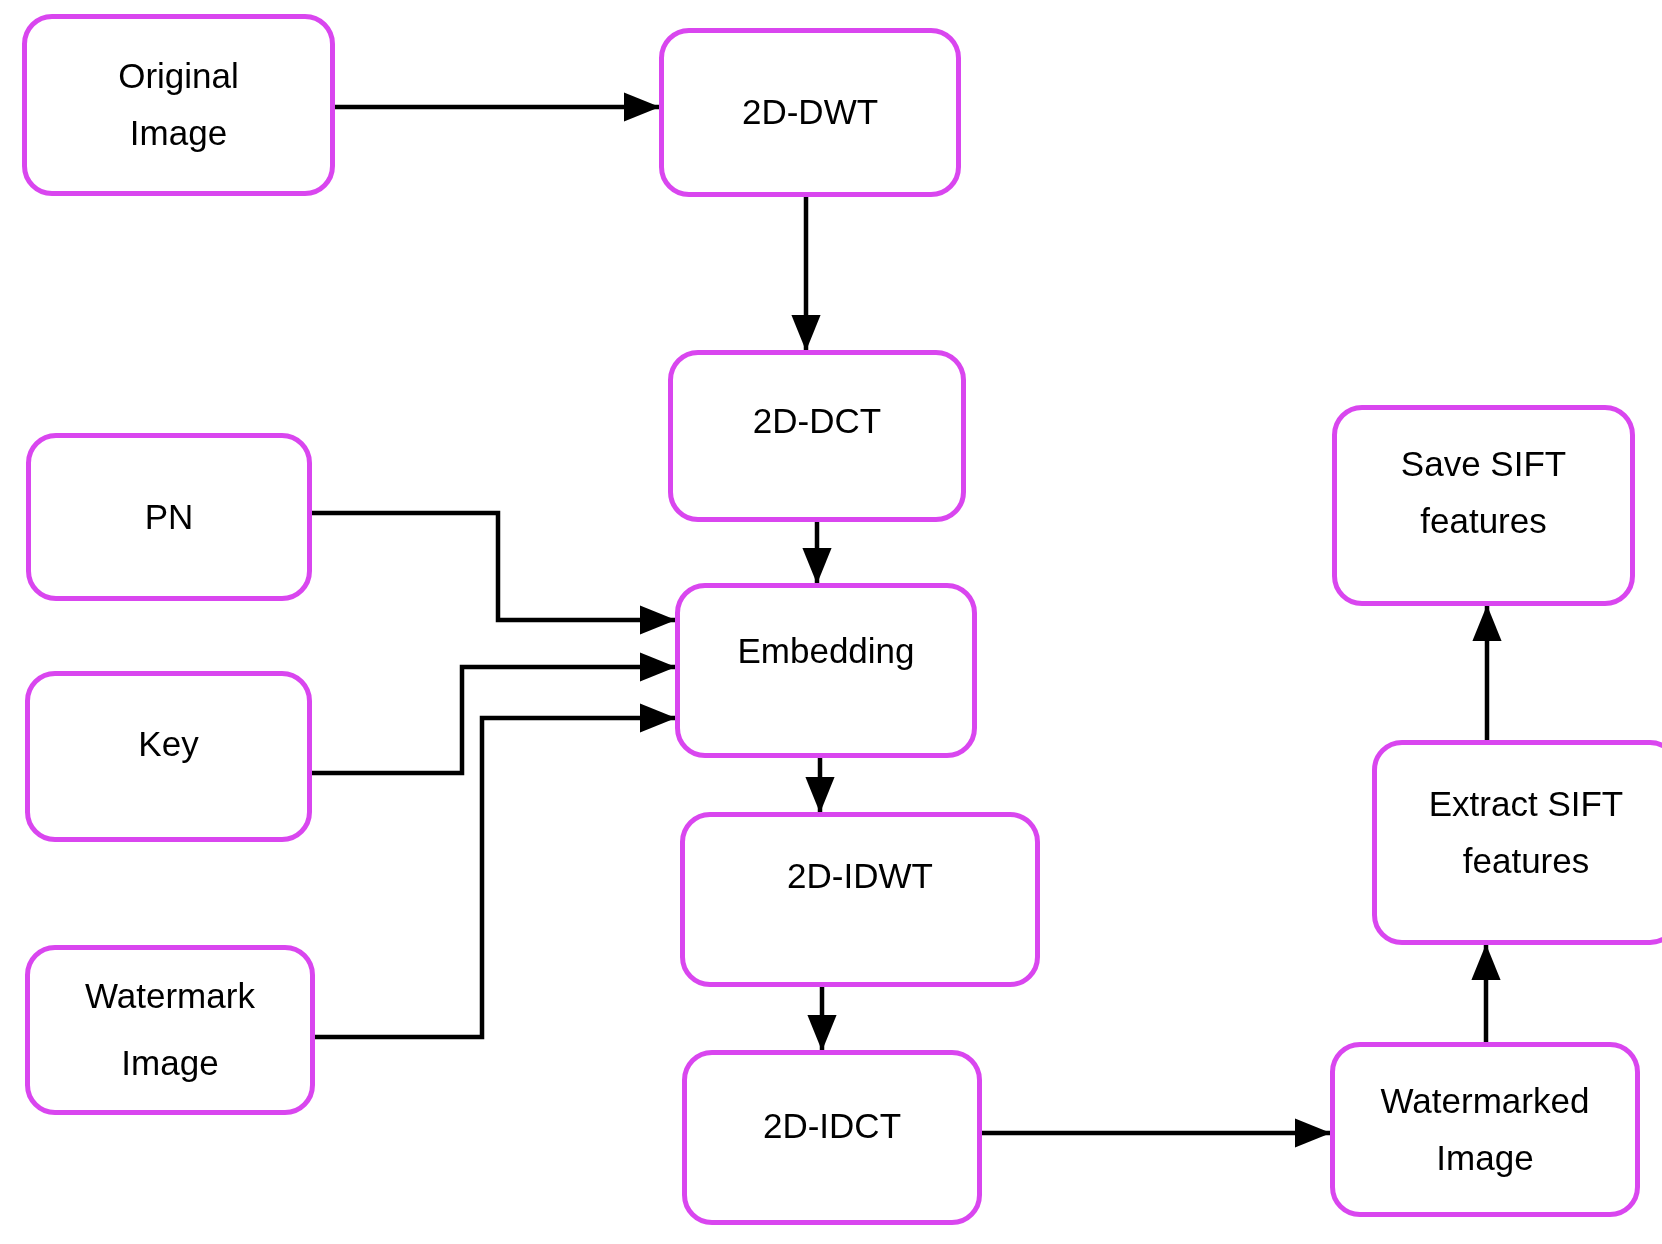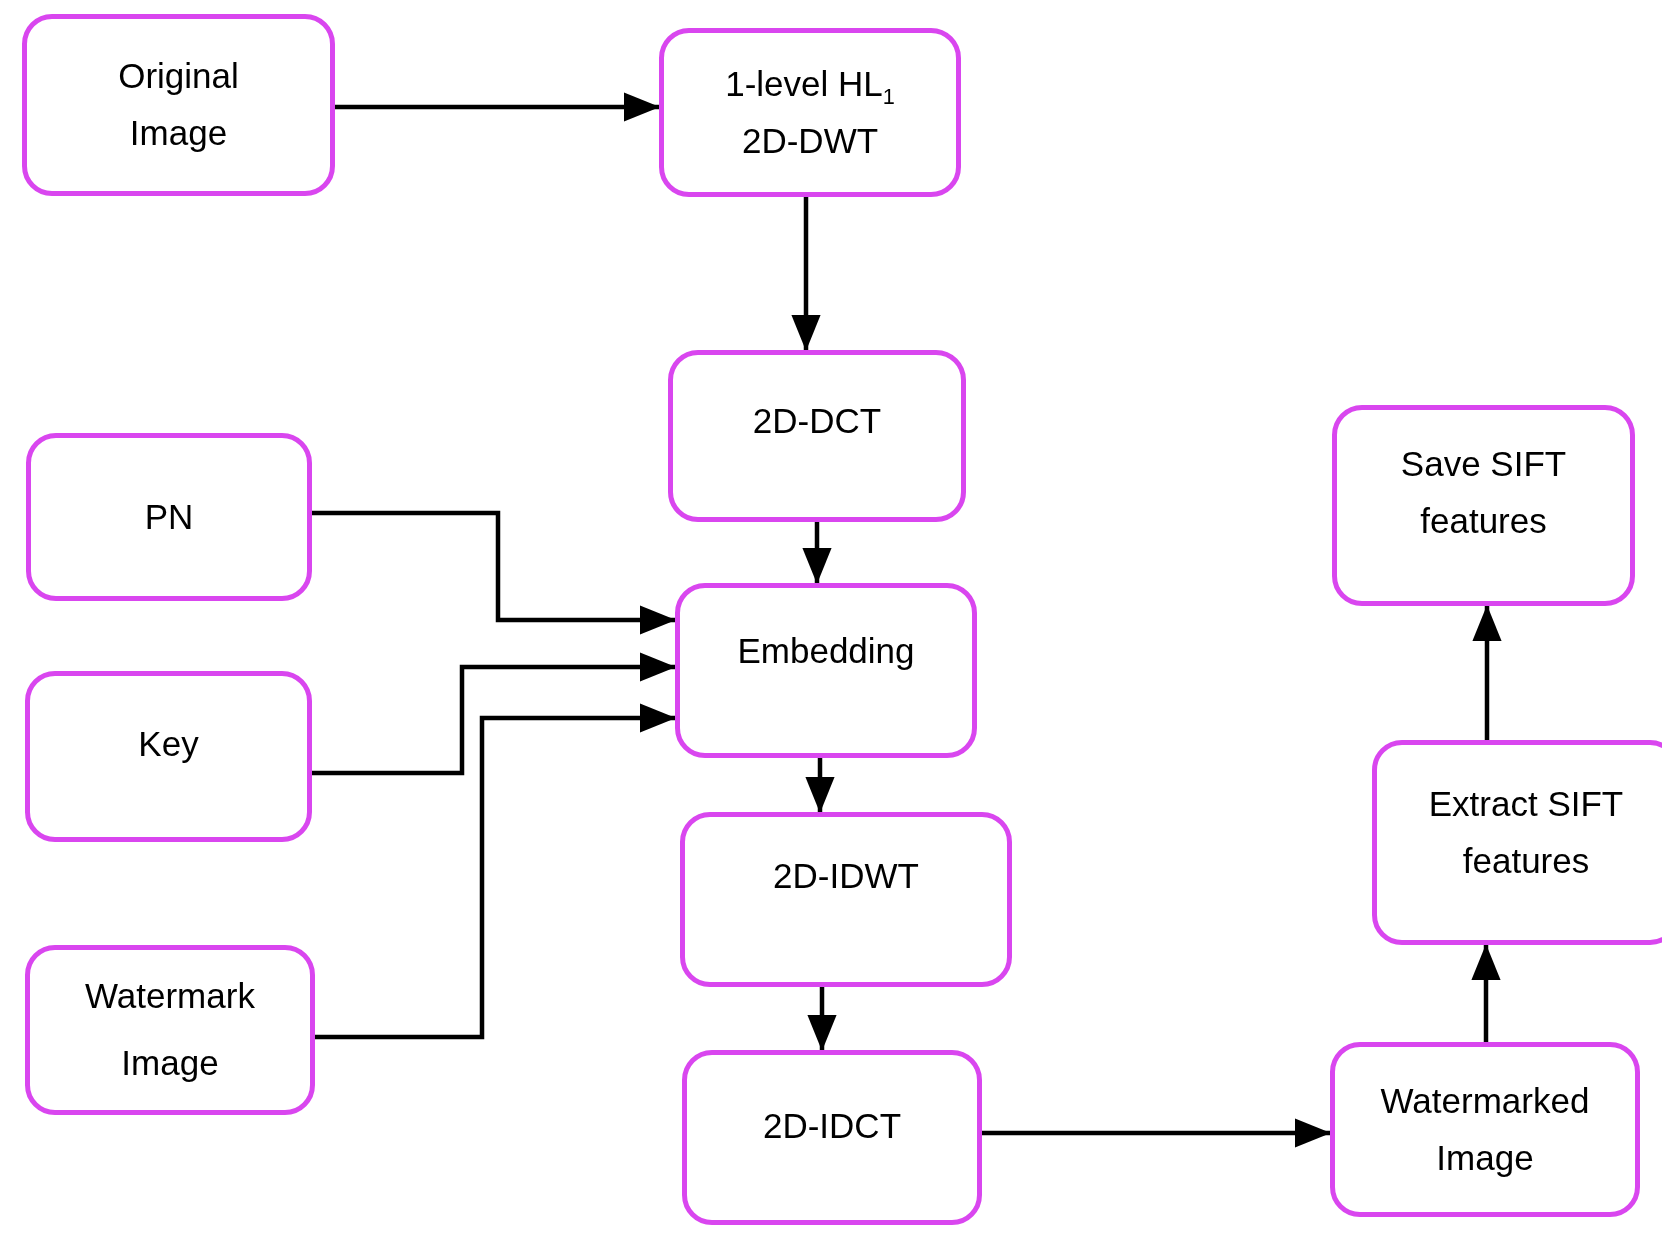--- a/index.html
+++ b/index.html
@@ -23,21 +23,21 @@
   .ln{display:block;white-space:nowrap;}
   sub{font-size:0.62em;line-height:0;}
   
   .n-original   {left:22px;  top:14px;   width:313px;height:182px;}
   .n-dwt        {left:659px; top:28px;   width:302px;height:169px;}
   .n-dct        {left:668px; top:350px;  width:298px;height:172px;padding-bottom:30px;}
   .n-pn         {left:26px;  top:433px;  width:286px;height:168px;}
   .n-key        {left:25px;  top:671px;  width:287px;height:171px;padding-bottom:24px;}
   .n-watermark  {left:25px;  top:945px;  width:290px;height:170px;gap:10px;}
   .n-embedding  {left:675px; top:583px;  width:302px;height:175px;padding-bottom:38px;}
-  .n-idwt       {left:680px; top:812px;  width:332px;height:175px;padding-bottom:46px;}
+  .n-idwt       {left:680px; top:812px;  width:360px;height:175px;padding-bottom:46px;}
   .n-idct       {left:682px; top:1050px; width:300px;height:175px;padding-bottom:23px;}
   .n-watermarked{left:1330px;top:1042px; width:310px;height:175px;}
   .n-extract    {left:1332px;top:740px;  width:308px;height:205px;padding-bottom:20px;margin-left:40px;}
   .n-save       {left:1332px;top:405px;  width:303px;height:201px;padding-bottom:26px;}
 </style>
 </head>
 <body>
 
 <div id="canvas">
 
@@ -59,21 +59,20 @@
     <polyline points="312,773 462,773 462,667 675,667" marker-end="url(#ah)"></polyline>
     <polyline points="315,1037 482,1037 482,718 675,718" marker-end="url(#ah)"></polyline>
   </svg>
 
   <div class="node n-original">
     <span class="ln">Original</span>
     <span class="ln">Image</span>
   </div>
 
   <div class="node n-dwt">
-    <span class="ln"><span>1-level HL</span><sub>1</sub></span>
     <span class="ln">2D-DWT</span>
   </div>
 
   <div class="node n-dct">
     <span class="ln">2D-DCT</span>
   </div>
 
   <div class="node n-pn">
     <span class="ln">PN</span>
   </div>

